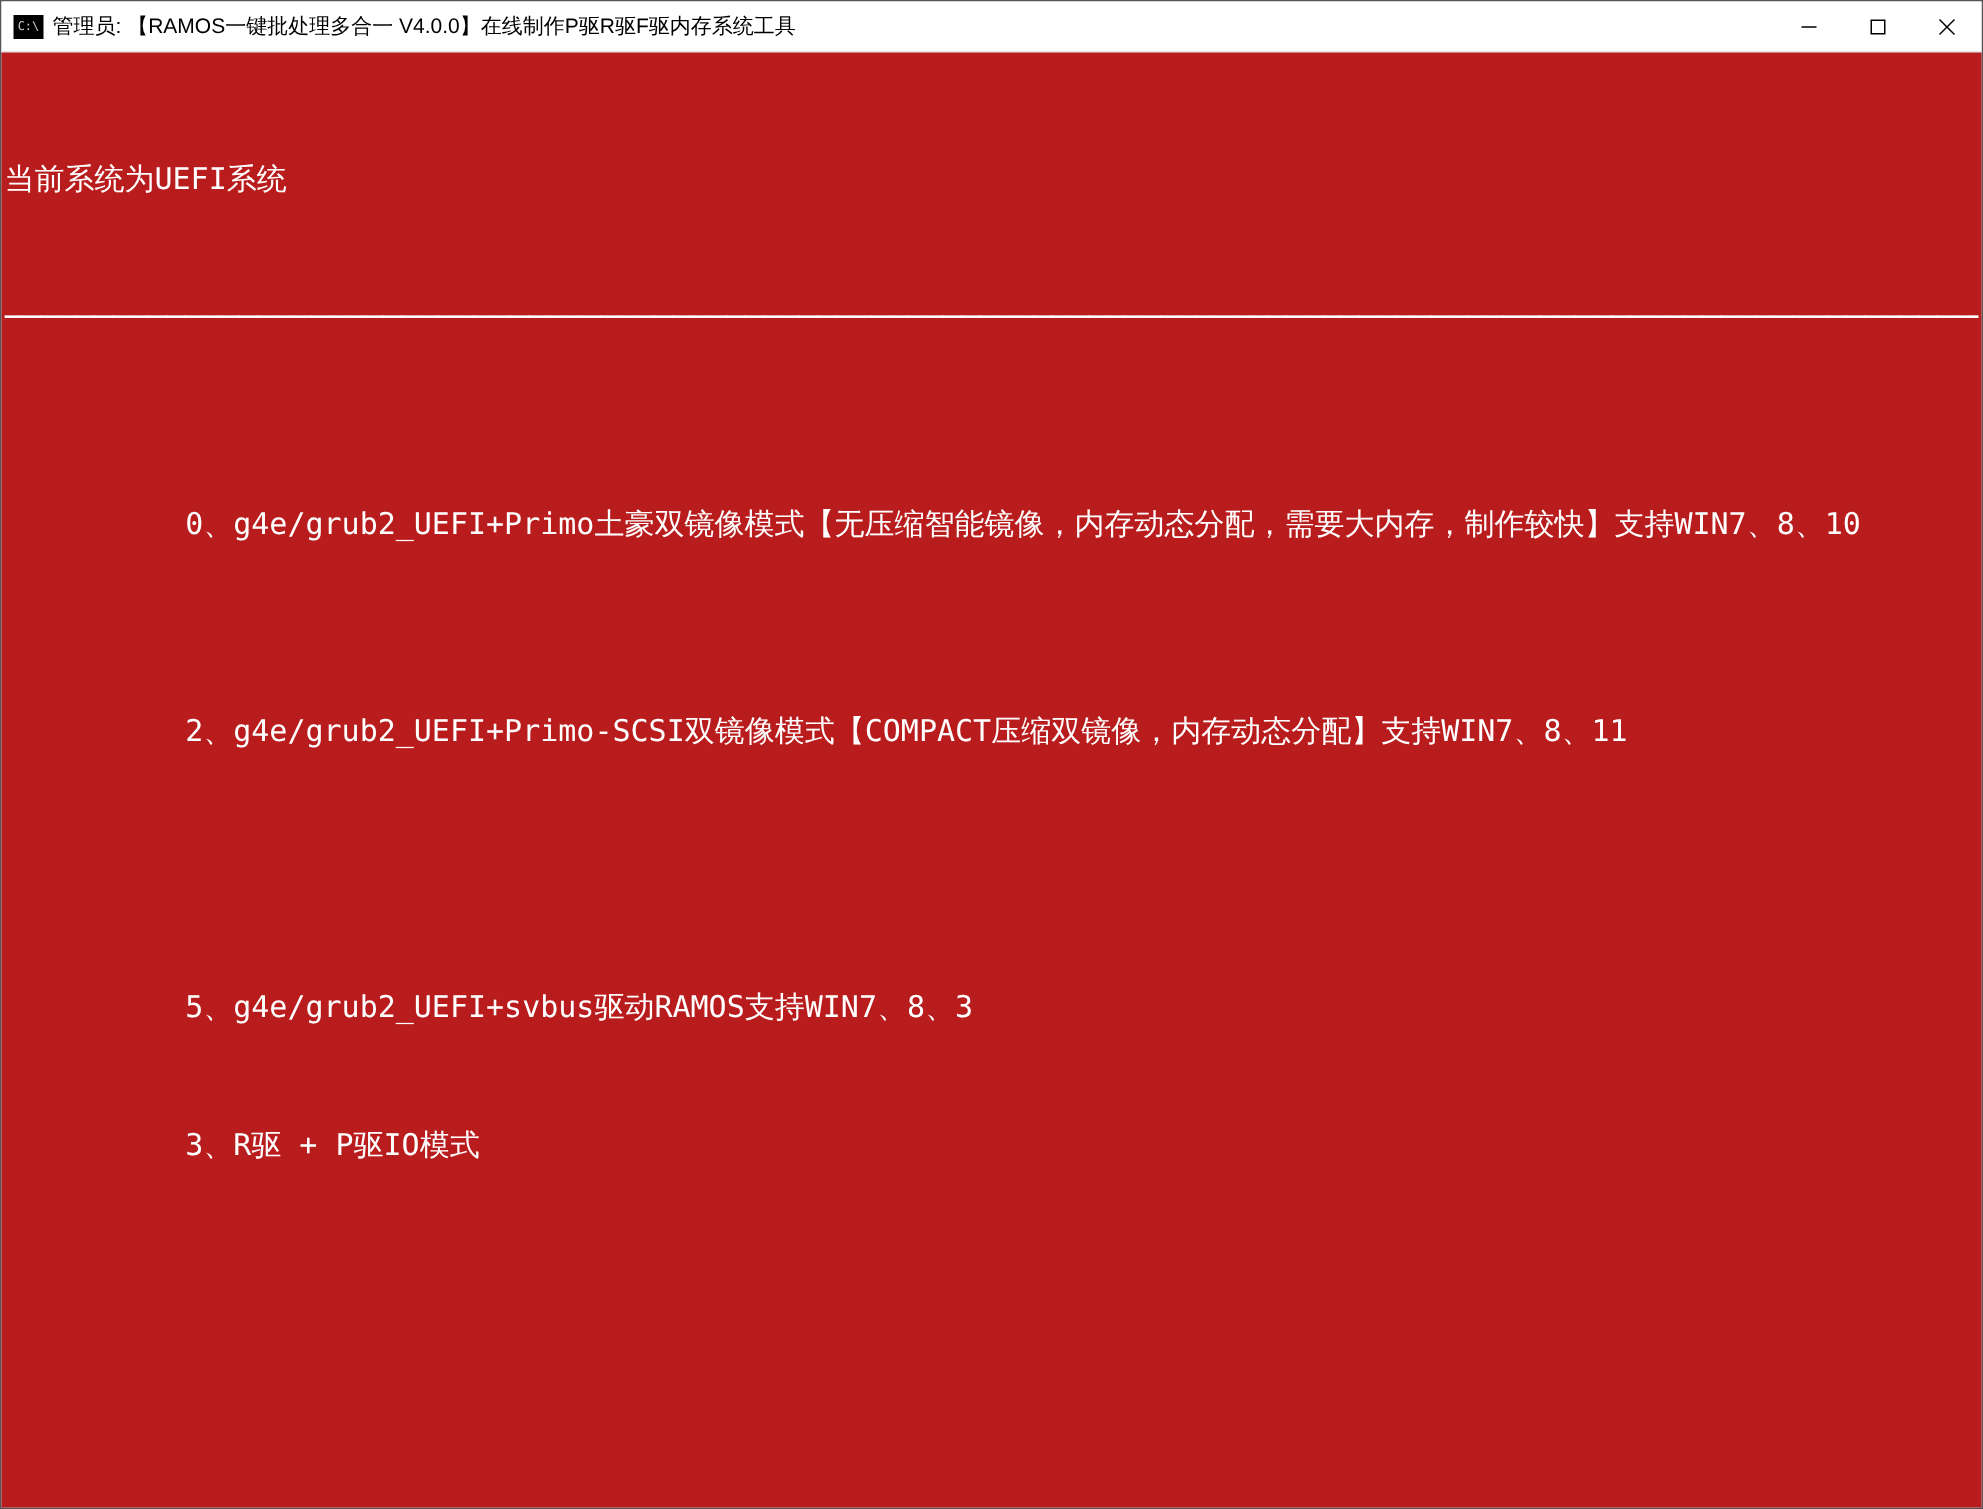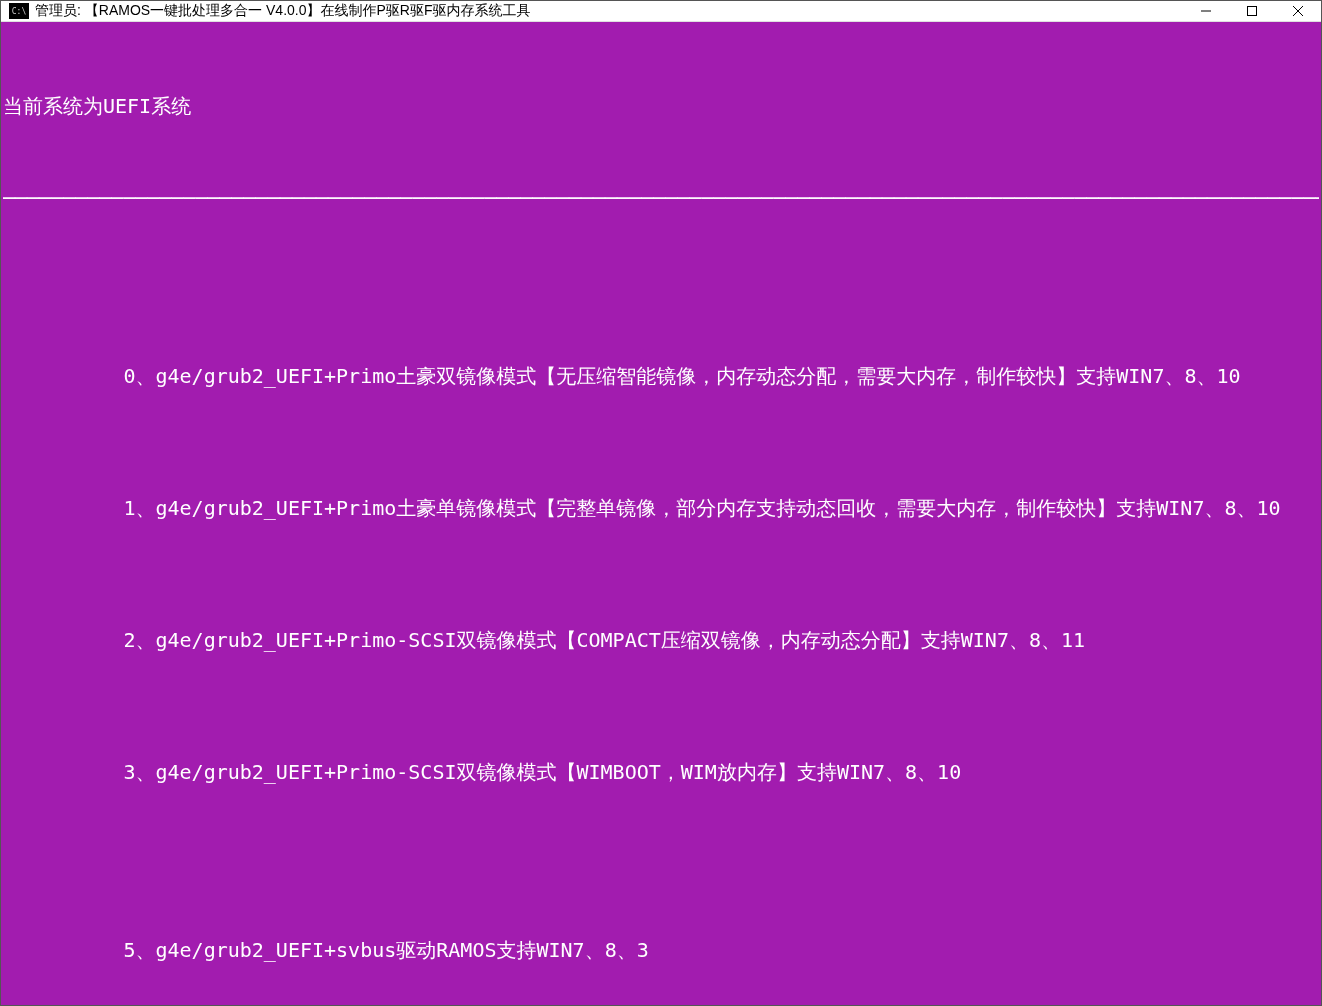--- a/index.html
+++ b/index.html
@@ -1,28 +1,28 @@
 <!DOCTYPE html>
 <html><head>
   <meta charset="utf-8">
   <style>
     * { margin: 0; padding: 0; box-sizing: border-box; }
     html, body { width: 1322px; height: 1006px; overflow: hidden; font-family: "Microsoft YaHei", "SimSun", sans-serif; }
     .window { width: 100%; height: 100%; border: 1px solid #555; background: #fff; display: flex; flex-direction: column; }
-    .titlebar { height: 21px; background: #fff; display: flex; align-items: center; border-bottom: 1px solid #e0e0e0; }
+    .titlebar { height: 34px; background: #fff; display: flex; align-items: center; border-bottom: 1px solid #e0e0e0; }
     .titlebar-icon { width: 20px; height: 16px; background: #000; margin-left: 8px; margin-right: 6px; position: relative; display: flex; align-items: center; justify-content: center; }
     .titlebar-icon::after { content: "C:\\"; color: #ccc; font-size: 8px; font-family: monospace; }
     .titlebar-text { flex: 0 1 auto; font-size: 14px; color: #000; white-space: nowrap; overflow: hidden; }
     .titlebar-spacer { flex: 1; }
     .winbtn { width: 46px; height: 34px; display: flex; align-items: center; justify-content: center; cursor: pointer; }
     .winbtn svg { width: 12px; height: 12px; }
-    .console { flex: 1; background: #a21caf; color: #fff; font-family: "NSimSun", "SimSun", "Consolas", monospace; font-size: 20px; line-height: 23px; padding: 4px 2px 2px 2px; white-space: pre-wrap; word-break: break-all; overflow: hidden; }
+    .console { flex: 1; background: #b91c1c; color: #fff; font-family: "NSimSun", "SimSun", "Consolas", monospace; font-size: 20px; line-height: 23px; padding: 4px 2px 2px 2px; white-space: pre-wrap; word-break: break-all; overflow: hidden; }
     .blank { height: 23px; }
     .hr-like { color: #fff; letter-spacing: 0; overflow: hidden; white-space: nowrap; }
-    .menu-wrap { text-indent: 0; margin-left: 0; padding-left: 0; margin-top: 40px; }
+    .menu-wrap { text-indent: 0; margin-left: 0; padding-left: 0; }
   </style>
 </head>
 <body>
 
 <div class="window">
   <div class="titlebar">
     <div class="titlebar-icon"></div>
     <div class="titlebar-text">管理员:  【RAMOS一键批处理多合一 V4.0.0】在线制作P驱R驱F驱内存系统工具</div>
     <div class="titlebar-spacer"></div>
     <div class="winbtn">
@@ -45,25 +45,23 @@
 
   <div class="console">
 <div class="blank"></div>
 <div>当前系统为UEFI系统</div>
 <div class="blank"></div>
 <div class="hr-like">─────────────────────────────────────────────────────────────────────────────────────────────────────────────────────────────────</div>
 <div class="blank"></div>
 <div class="blank"></div>
 <div class="menu-wrap">          0、g4e/grub2_UEFI+Primo土豪双镜像模式【无压缩智能镜像，内存动态分配，需要大内存，制作较快】支持WIN7、8、10</div>
 <div class="blank"></div>
-<div class="menu-wrap">          1、g4e/grub2_UEFI+Primo土豪单镜像模式【完整单镜像，部分内存支持动态回收，需要大内存，制作较快】支持WIN7、8、10</div>
 <div class="blank"></div>
 <div class="menu-wrap">          2、g4e/grub2_UEFI+Primo-SCSI双镜像模式【COMPACT压缩双镜像，内存动态分配】支持WIN7、8、11</div>
 <div class="blank"></div>
-<div class="menu-wrap">          3、g4e/grub2_UEFI+Primo-SCSI双镜像模式【WIMBOOT，WIM放内存】支持WIN7、8、10</div>
 <div class="blank"></div>
 <div class="blank"></div>
 <div class="menu-wrap">          5、g4e/grub2_UEFI+svbus驱动RAMOS支持WIN7、8、3</div>
 <div class="blank"></div>
 <div class="menu-wrap">          3、R驱 + P驱IO模式</div>
 <div class="blank"></div>
 
 
 
 

